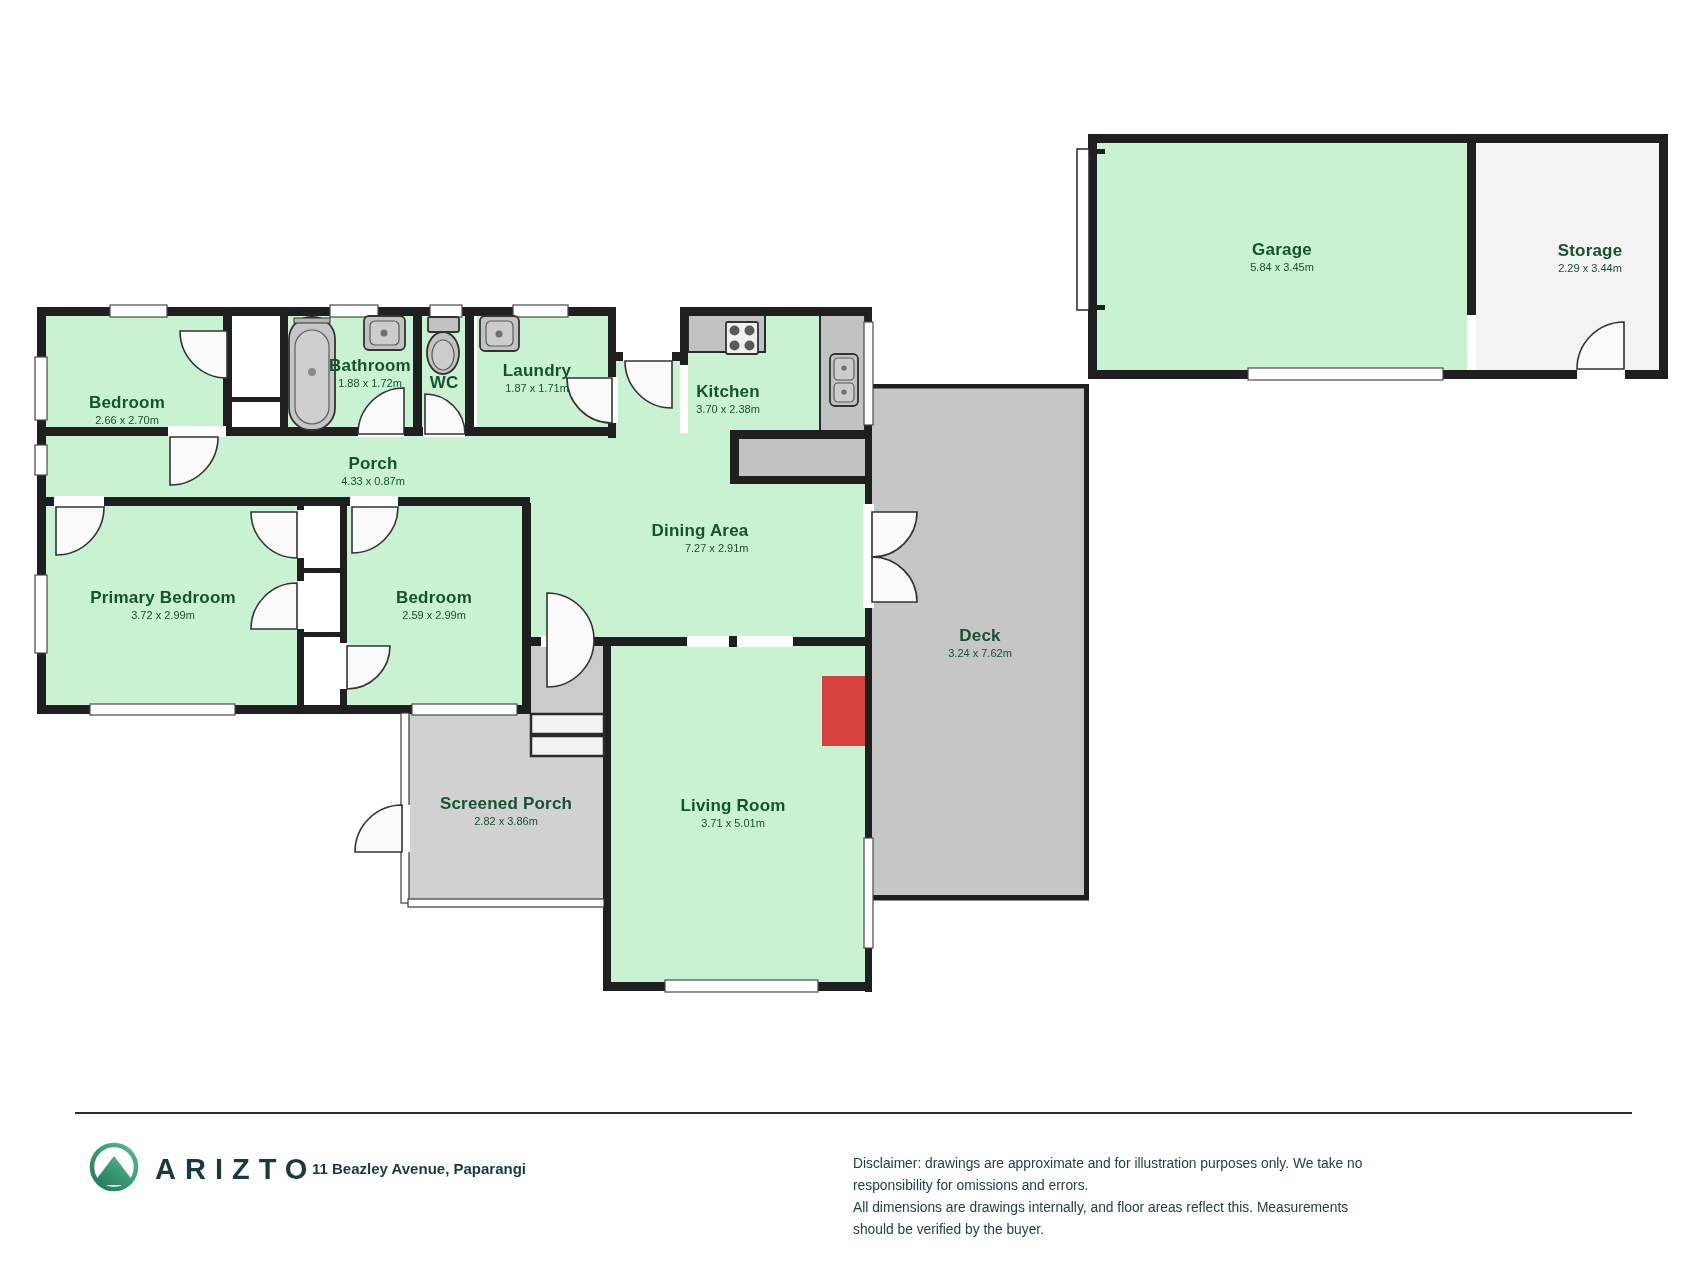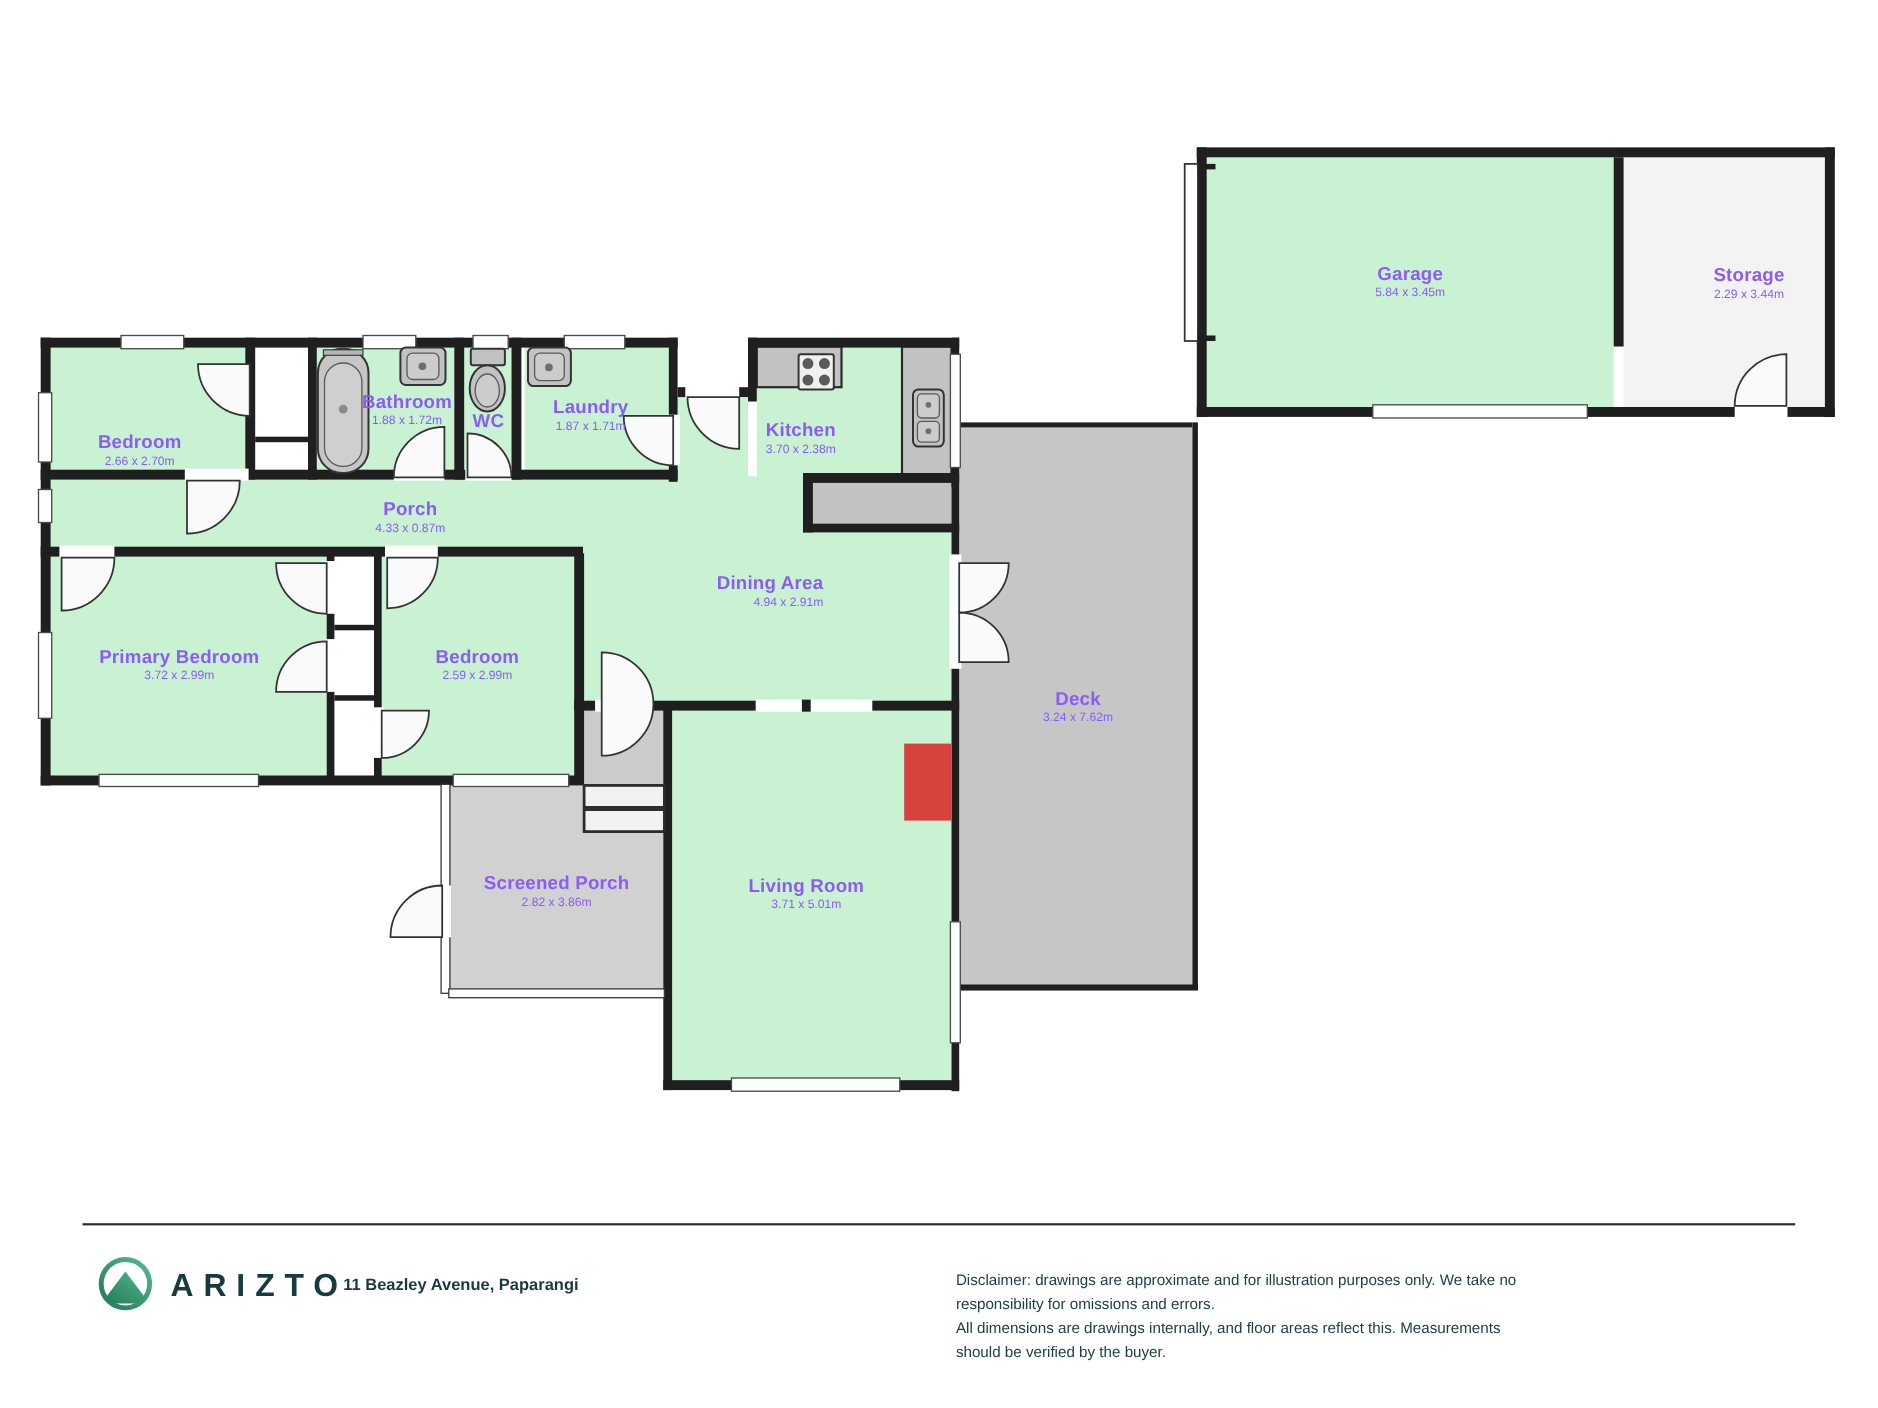--- a/index.html
+++ b/index.html
@@ -3,37 +3,37 @@
 <meta charset="utf-8">
 <style>
   html,body{margin:0;padding:0;background:#ffffff;}
   #stage{
     position:relative;width:1707px;height:1280px;background:#ffffff;
     font-family:"Liberation Sans", sans-serif;overflow:hidden;
   }
   #plan-svg{position:absolute;left:0;top:0;}
   .room-label{
     position:absolute;transform:translate(-50%,-50%);
-    text-align:center;color:#8b5cf6;white-space:nowrap;pointer-events:none;
+    text-align:center;color:#14532d;white-space:nowrap;pointer-events:none;
   }
   .room-label .rname{font-size:17px;font-weight:700;letter-spacing:.2px;}
   .room-label .rdims{font-size:11px;font-weight:500;margin-top:1px;}
   #footer{position:absolute;left:0;top:1112px;width:1707px;}
   #footer-divider{position:absolute;left:75px;top:0;width:1557px;height:2px;background:#2e2e2e;}
   #brand-logo{position:absolute;left:88px;top:1141px;}
   #brand-name{
     position:absolute;left:155px;top:1153px;font-size:29px;font-weight:800;
     letter-spacing:9px;color:#173a40;
   }
   #address{
     position:absolute;left:312px;top:1160px;font-size:15px;font-weight:700;color:#173a40;
   }
   #disclaimer{
     position:absolute;left:853px;top:1153px;width:520px;font-size:13.8px;
-    line-height:1.6;color:#1d4147;font-weight:500;margin-left:16px;
+    line-height:1.6;color:#1d4147;font-weight:500;
   }
 </style>
 </head>
 <body>
 
 <div id="stage">
 
   <svg id="plan-svg" width="1707" height="1280" viewBox="0 0 1707 1280">
     <defs>
       <linearGradient id="logograd" x1="1" y1="0" x2="0" y2="1">
@@ -243,21 +243,21 @@
       <div class="room-label" style="left: 728px; top: 398px;">
         <div class="rname">Kitchen</div>
         <div class="rdims">3.70 x 2.38m</div>
       </div>
       <div class="room-label" style="left: 373px; top: 470px;">
         <div class="rname">Porch</div>
         <div class="rdims">4.33 x 0.87m</div>
       </div>
       <div class="room-label" style="left: 700px; top: 537px; text-align: right;">
         <div class="rname">Dining Area</div>
-        <div class="rdims">4.94 x 2.91m</div>
+        <div class="rdims">7.27 x 2.91m</div>
       </div>
       <div class="room-label" style="left: 163px; top: 604px;">
         <div class="rname">Primary Bedroom</div>
         <div class="rdims">3.72 x 2.99m</div>
       </div>
       <div class="room-label" style="left: 434px; top: 604px;">
         <div class="rname">Bedroom</div>
         <div class="rdims">2.59 x 2.99m</div>
       </div>
       <div class="room-label" style="left: 980px; top: 642px; text-align: center;">

